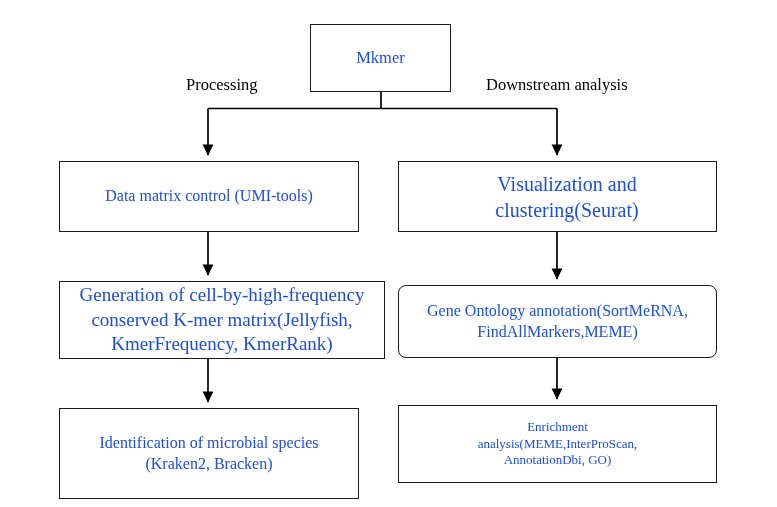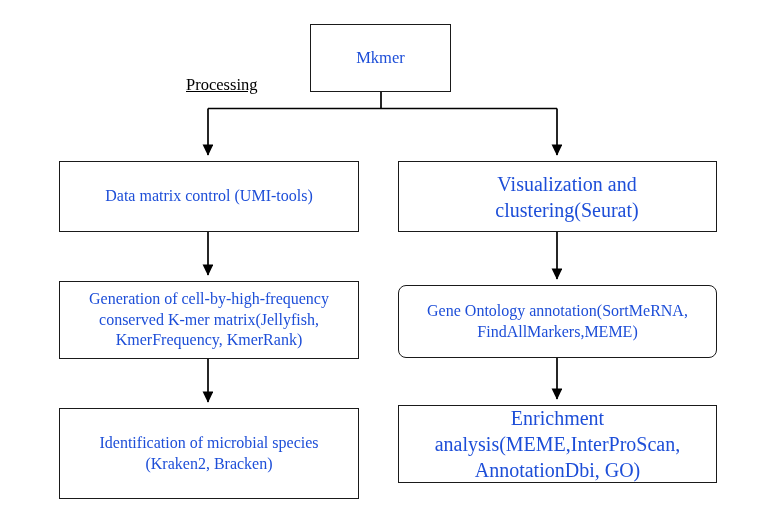--- a/index.html
+++ b/index.html
@@ -44,23 +44,23 @@
   #node-left-1 {
     left: 59px;
     top: 161px;
     width: 300px;
     height: 71px;
     font-size: 16px;
   }
   #node-left-2 {
     left: 59px;
     top: 281px;
-    width: 300px;
+    width: 326px;
     height: 78px;
-    font-size: 16px;
+    font-size: 19px;
   }
   #node-left-3 {
     left: 59px;
     top: 408px;
     width: 300px;
     height: 91px;
     font-size: 16px;
   }
   #node-right-1 {
     left: 398px;
@@ -76,32 +76,31 @@
     width: 319px;
     height: 73px;
     font-size: 16px;
     border-radius: 8px;
   }
   #node-right-3 {
     left: 398px;
     top: 405px;
     width: 319px;
     height: 78px;
-    font-size: 20px;
+    font-size: 13px;
   }
   .edge-label {
     position: absolute;
     font-size: 16.5px;
     white-space: nowrap;
     color: #000000;
   }
   #label-processing {
     left: 186px;
     top: 75px;
-    text-decoration: underline;
   }
   #label-downstream {
     left: 486px;
     top: 75px;
   }
   #connectors {
     position: absolute;
     left: 0;
     top: 0;
     width: 777px;
@@ -135,20 +134,21 @@
     <path d="M557,232 L557,279" stroke="#000000" stroke-width="1.7" fill="none" marker-end="url(#arrowhead)"></path>
     <path d="M557,358 L557,399" stroke="#000000" stroke-width="1.7" fill="none" marker-end="url(#arrowhead)"></path>
   </svg>
 
   <div class="node" id="node-root">
     <span class="node-text">Mkmer</span>
   </div>
 
   <div class="edge-label" id="label-processing">Processing</div>
 
+  <div class="edge-label" id="label-downstream">Downstream analysis</div>
 
   <div class="node" id="node-left-1">
     <span class="node-text">Data matrix control (UMI-tools)</span>
   </div>
 
   <div class="node" id="node-left-2">
     <span class="node-text">Generation of cell-by-high-frequency
 conserved K-mer matrix(Jellyfish,
 KmerFrequency, KmerRank)</span>
   </div>

